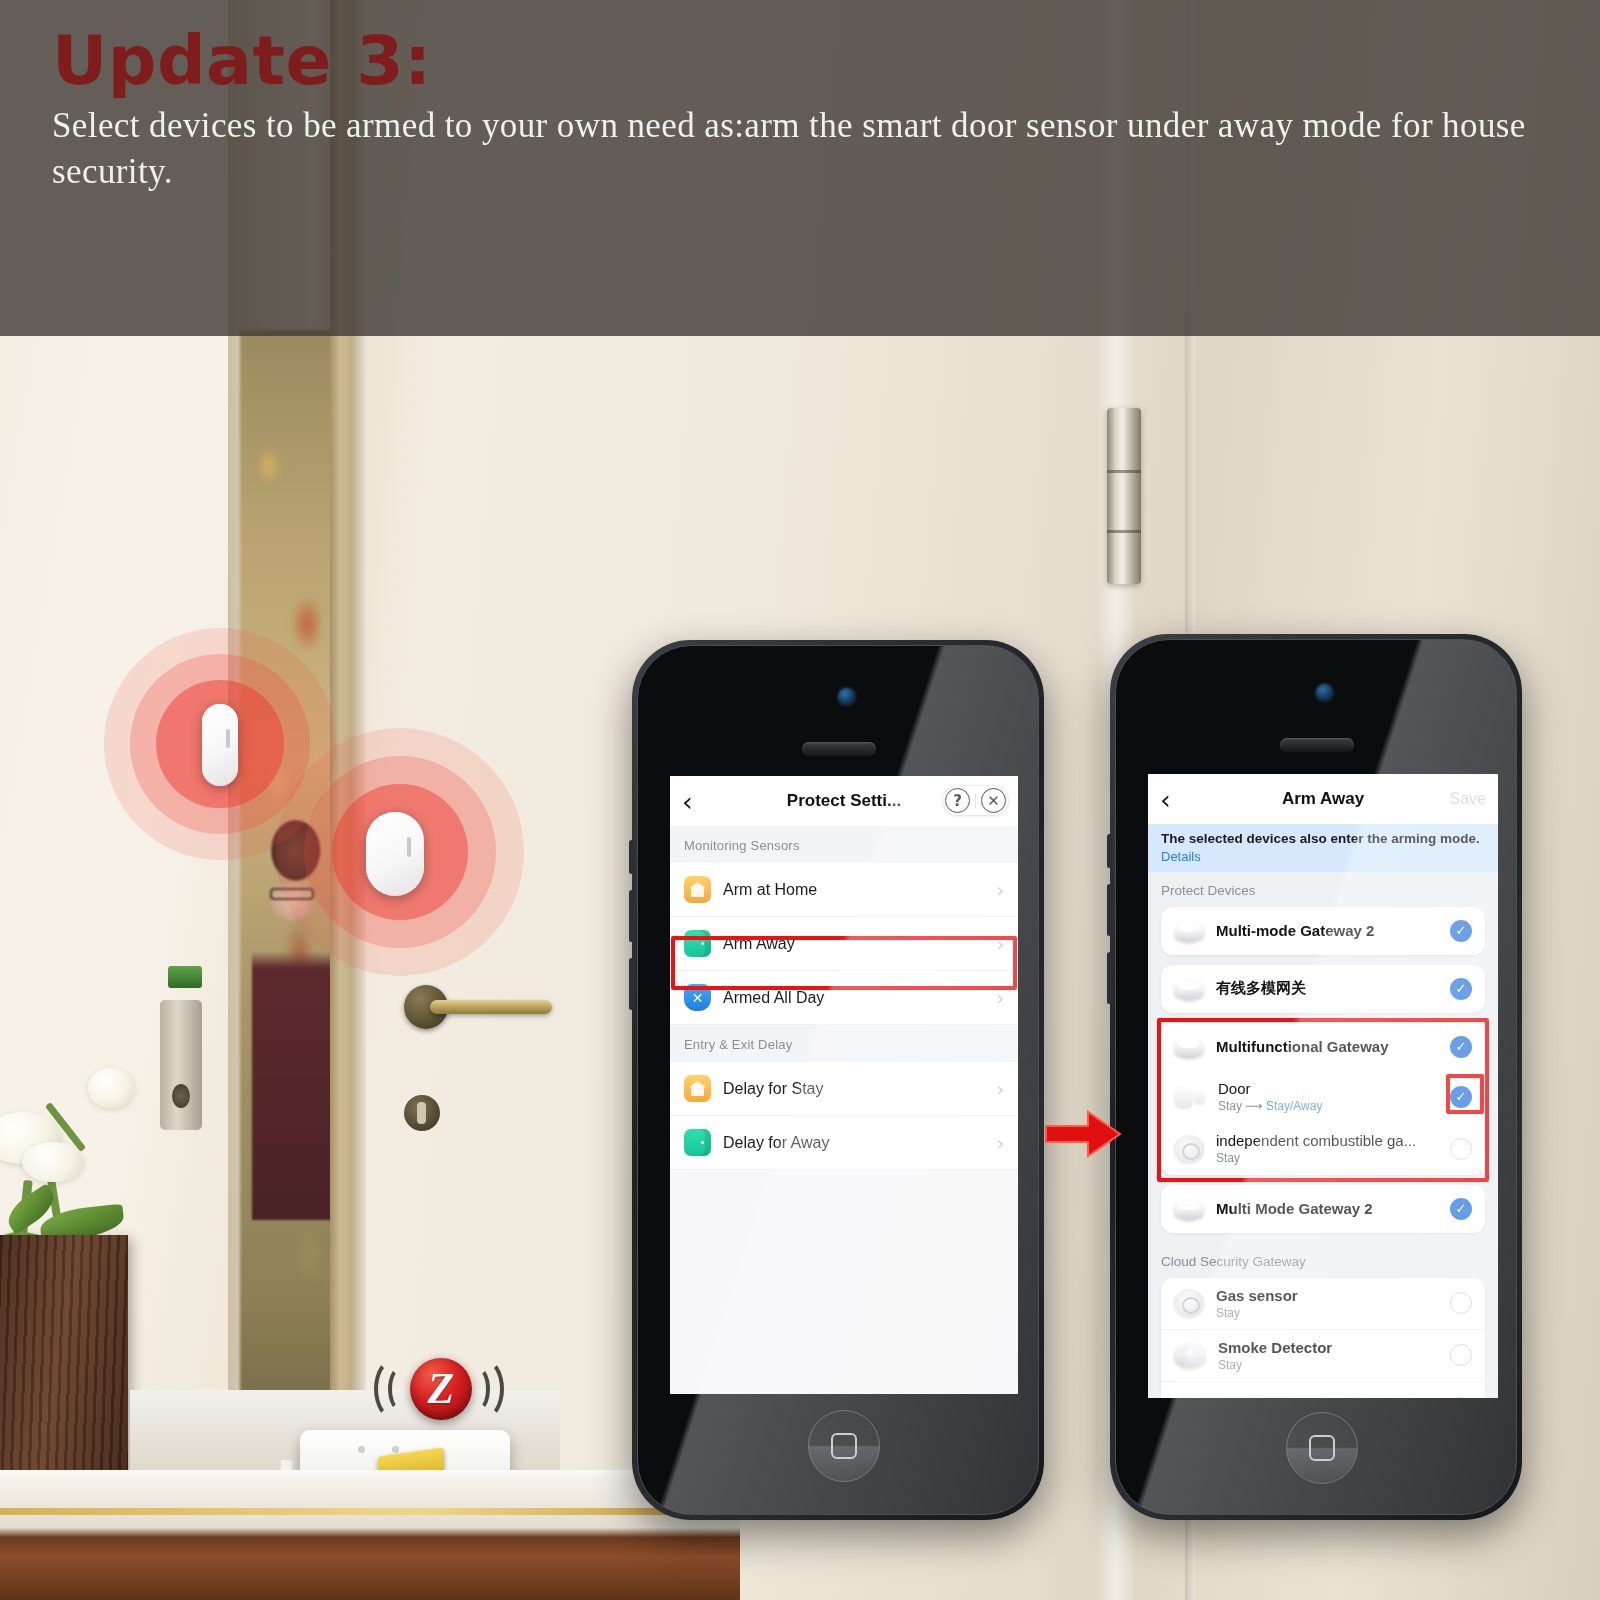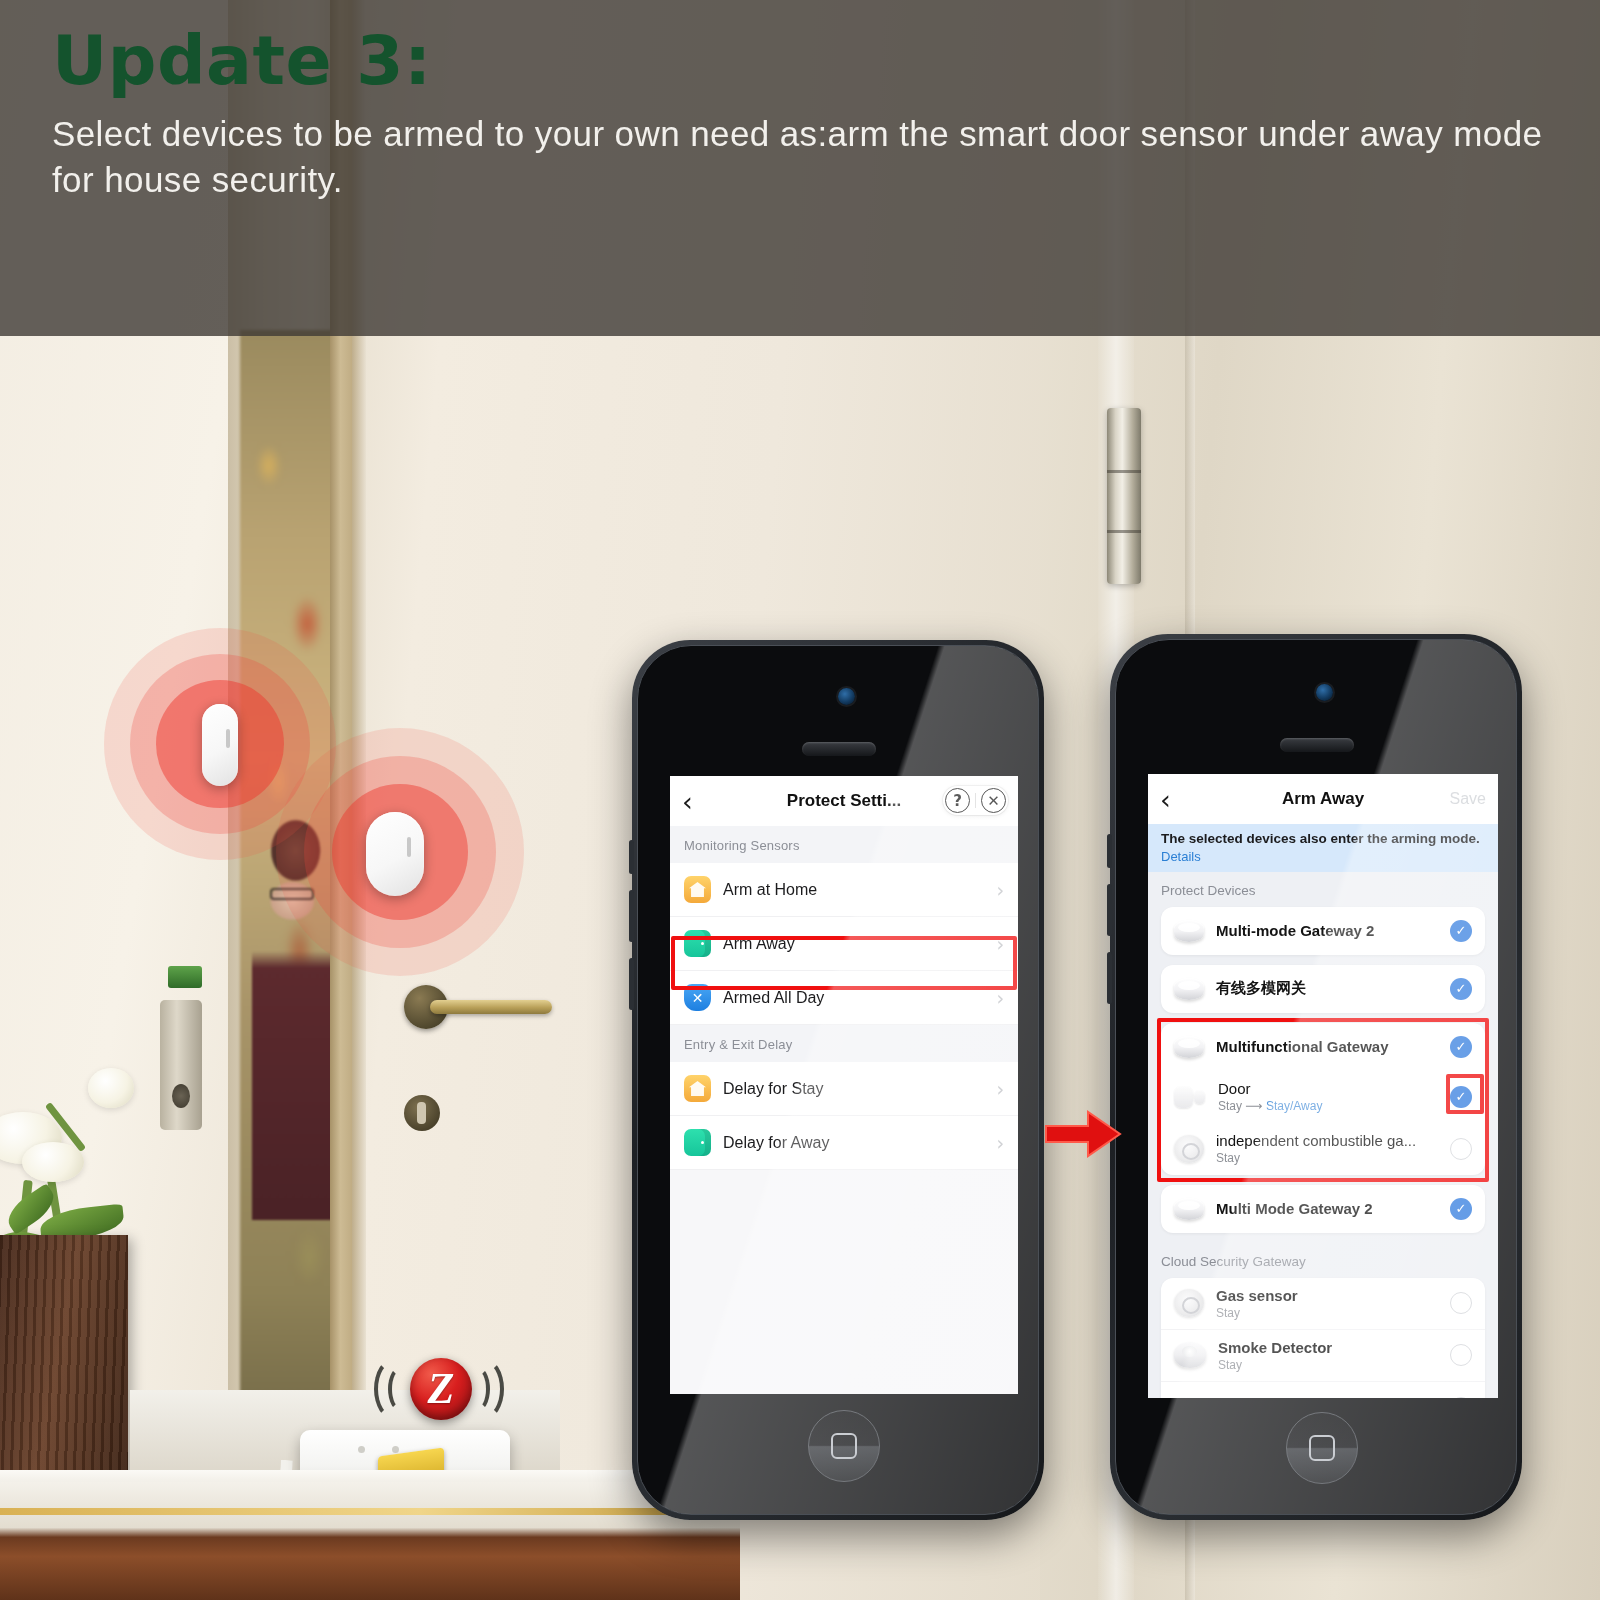--- a/index.html
+++ b/index.html
@@ -208,30 +208,30 @@
   }
   .stem { position:absolute; background:#6f9440; border-radius:3px; }
 
   
   #banner {
     position: absolute; left: 0; top: 0; width: 1600px; height: 336px;
     background: rgba(62,58,53,.80);
     padding: 26px 52px 0 52px;
   }
   #banner h1 {
-    color:#14532d; font-size: 68px; font-weight: 700; letter-spacing: .5px;
+    color:#7f1d1d; font-size: 68px; font-weight: 700; letter-spacing: .5px;
     line-height: 1.02; font-family: "DejaVu Sans", sans-serif;
   }
   #banner h2 {
     color:#fff; font-size: 56px; font-weight: 400; margin-top: 14px;
     line-height: 1.05; letter-spacing: .6px; font-family: "DejaVu Sans", sans-serif;
   }
   #banner p {
-    color:#f2f0ec; font-size: 35px; font-weight: 400; margin-top: 16px;
-    line-height: 1.30; letter-spacing: .4px; font-family: Liberation Sans, sans-serif;
+    color:#f2f0ec; font-size: 35px; font-weight: 400; margin-top: 8px;
+    line-height: 1.30; letter-spacing: .4px; font-family: Liberation Serif, serif;
   }
 
   
   .phone {
     position: absolute;
     border-radius: 58px;
     background: linear-gradient(135deg,#3c4046 0%, #1d2024 40%, #2a2e33 70%, #15171a 100%);
     box-shadow: 0 16px 40px rgba(0,0,0,.45);
     padding: 0;
   }

